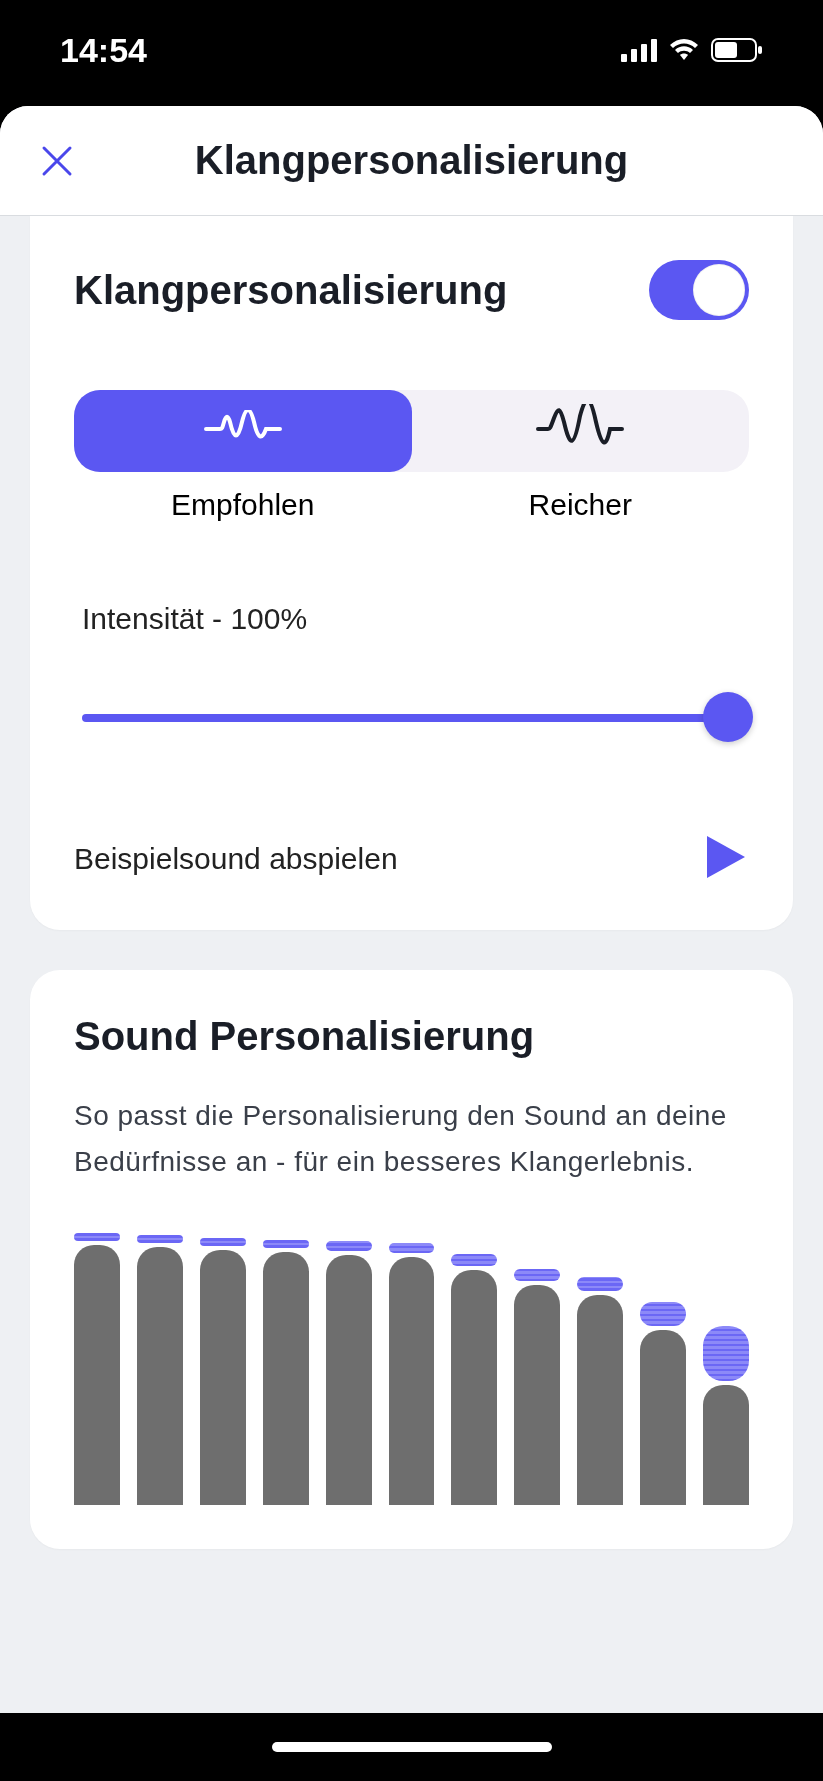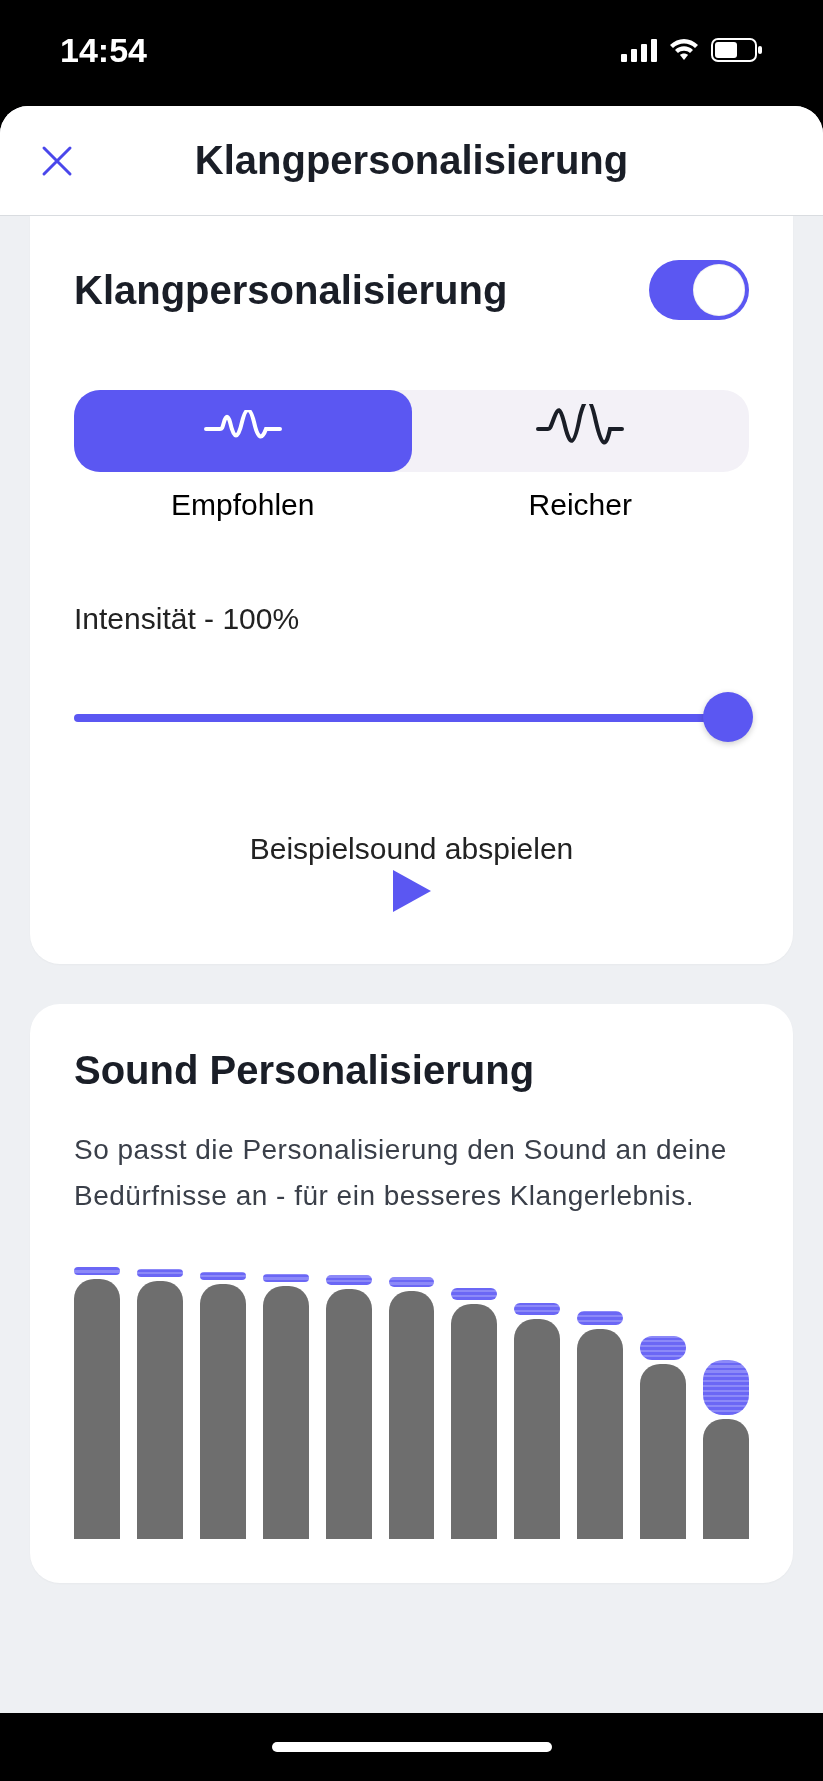--- a/index.html
+++ b/index.html
@@ -123,21 +123,21 @@
     display: flex;
     margin-top: 16px;
   }
   .seg-label {
     flex: 1;
     text-align: center;
     font-size: 30px;
     color: #000000;
   }
 
-  .intensity-block { margin-top: 80px; }
+  .intensity-block { margin-top: 80px; margin-left: 8px; }
   .intensity-label { font-size: 30px; color: #222; }
   .slider {
     margin-top: 56px;
     position: relative;
     height: 50px;
   }
   .slider .track {
     position: absolute;
     left: 0; right: 0;
     top: 22px;
@@ -154,21 +154,20 @@
     background: #5b57f2;
     border-radius: 50%;
     box-shadow: 0 2px 6px rgba(0,0,0,0.2);
   }
 
   .play-row {
     margin-top: 90px;
     display: flex;
     align-items: center;
     justify-content: space-between;
-    flex-direction: column;
   }
   .play-label { font-size: 30px; color: #222; }
   .play-btn { color: #5b57f2; cursor: pointer; }
 
   .card2-title {
     font-size: 40px;
     font-weight: 700;
     color: #1a1e27;
   }
   .card2-desc {

